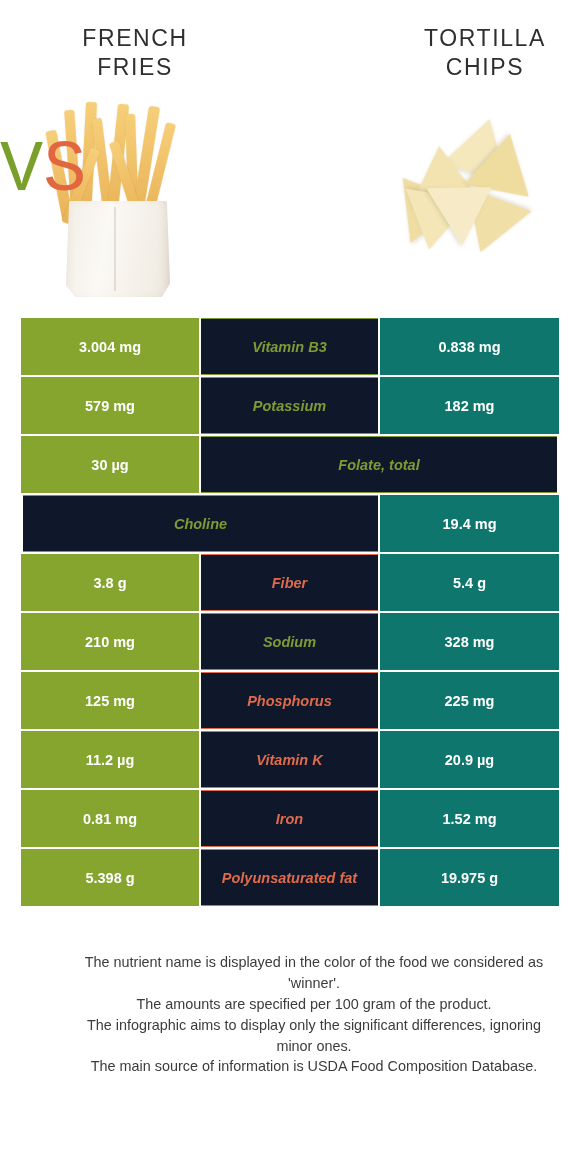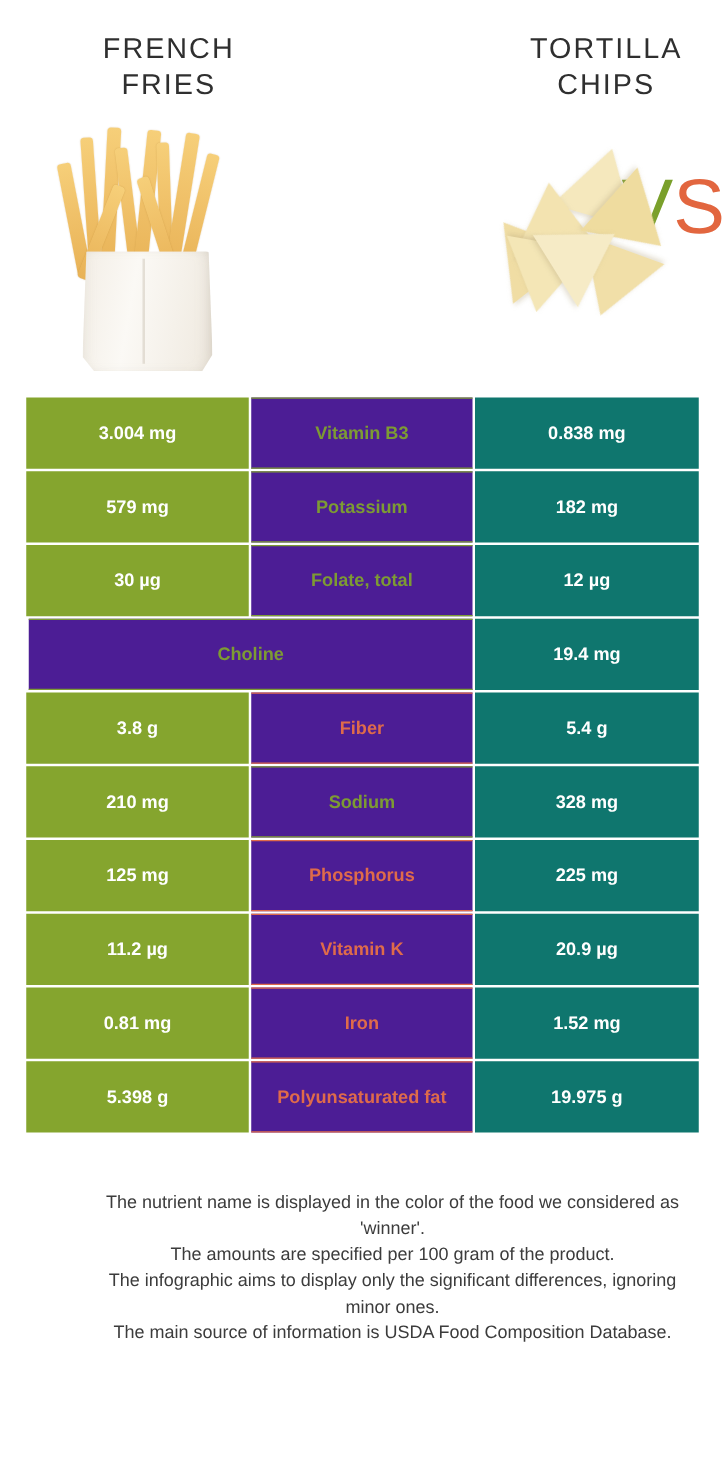--- a/index.html
+++ b/index.html
@@ -54,25 +54,25 @@
     height: 232px;
     width: 200px;
   }
   .hero-left  { left: 18px; }
   .hero-right { right: 8px; }
 
   .vs-wrap {
     position: absolute;
     left: 0; right: 0;
     top: 52px;
-    text-align: right;
-    font-size: 62px;
+    text-align: left;
+    font-size: 72px;
     font-weight: 400;
     letter-spacing: 0px;
-    font-family: Liberation Sans, sans-serif;
+    font-family: Liberation Mono, monospace;
   }
   .vs-v { color: #7aa02b; }
   .vs-s { color: #e2663f; }
 
   
   .fries { position: absolute; left: 10px; top: 10px; width: 180px; height: 215px; }
   .bag {
     position: absolute;
     left: 38px;
     bottom: 6px;
@@ -135,26 +135,27 @@
     background: #85a52e;
     color: #ffffff;
   }
   .cell-right {
     flex: 0 0 179px;
     background: #0f766e;
     color: #ffffff;
   }
   .cell-mid {
     flex: 1 1 auto;
-    background: #4c1d95;
+    background: #0f172a;
     font-size: 14.5px;
     font-weight: 600;
     border-top: 1px solid transparent;
     border-bottom: 1px solid transparent;
     margin: 0 2px;
+    font-style: italic;
   }
   .win-left  .cell-mid { color: #7d9b33; border-color: #7d9b33; }
   .win-right .cell-mid { color: #df6b4a; border-color: #df6b4a; }
 
   
   .footer {
     margin-top: 46px;
     padding: 0 30px;
     text-align: center;
     font-size: 14.4px;
@@ -222,21 +223,20 @@
       <div class="cell cell-right">0.838 mg</div>
     </div>
     <div class="row win-left">
       <div class="cell cell-left">579 mg</div>
       <div class="cell cell-mid">Potassium</div>
       <div class="cell cell-right">182 mg</div>
     </div>
     <div class="row win-left">
       <div class="cell cell-left">30 µg</div>
       <div class="cell cell-mid">Folate, total</div>
-      <div class="cell cell-right">12 µg</div>
     </div>
     <div class="row win-left">
       <div class="cell cell-mid">Choline</div>
       <div class="cell cell-right">19.4 mg</div>
     </div>
     <div class="row win-right">
       <div class="cell cell-left">3.8 g</div>
       <div class="cell cell-mid">Fiber</div>
       <div class="cell cell-right">5.4 g</div>
     </div>

